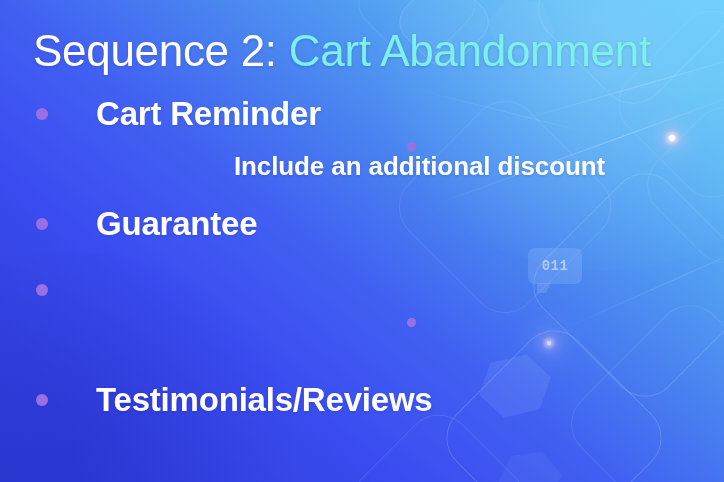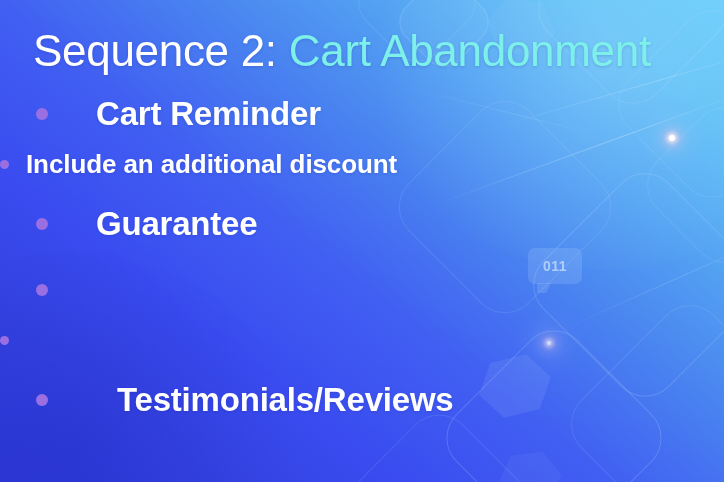--- a/index.html
+++ b/index.html
@@ -133,21 +133,21 @@
     left: 9px;
     bottom: -9px;
     width: 0;
     height: 0;
     border-left: 9px solid rgba(196, 226, 255, 0.17);
     border-right: 5px solid transparent;
     border-top: 10px solid rgba(196, 226, 255, 0.17);
     border-bottom: 0;
   }
   .chat-bubble .bin-text {
-    font-family: Liberation Sans, sans-serif;
+    font-family: Liberation Mono, monospace;
     font-size: 14px;
     font-weight: 700;
     letter-spacing: 0.5px;
     color: rgba(232, 245, 255, 0.58);
     position: relative;
     z-index: 2;
   }
 
   
   .noise {
@@ -209,21 +209,23 @@
     margin-left: 48px;
     font-size: 33px;
     font-weight: 700;
     color: #ffffff;
     letter-spacing: -0.2px;
     text-shadow: 0 1px 3px rgba(20, 30, 110, 0.16);
   }
 
   
   .bullet-row.lv2 {
+    padding-left: 98px;
     height: 44px;
+    flex-direction: column;
   }
   .bullet-row.lv2 .dot {
     width: 9px;
     height: 9px;
     border-radius: 50%;
     background: #9a6fe2;
     flex: 0 0 auto;
   }
   .bullet-row.lv2 .label {
     margin-left: 17px;
@@ -301,20 +303,20 @@
       </div>
 
       <div class="bullet-row lv1" style="margin-top:10px;">
         <span class="dot"></span>
       </div>
 
       <div class="bullet-row lv2">
         <span class="dot"></span>
       </div>
 
-      <div class="bullet-row lv1" style="margin-top:10px;gap:21px;">
+      <div class="bullet-row lv1" style="margin-top:10px;">
         <span class="dot"></span>
         <span class="label">Testimonials/Reviews</span>
       </div>
 
     </div>
   </div>
 </div>
 
 </body></html>

